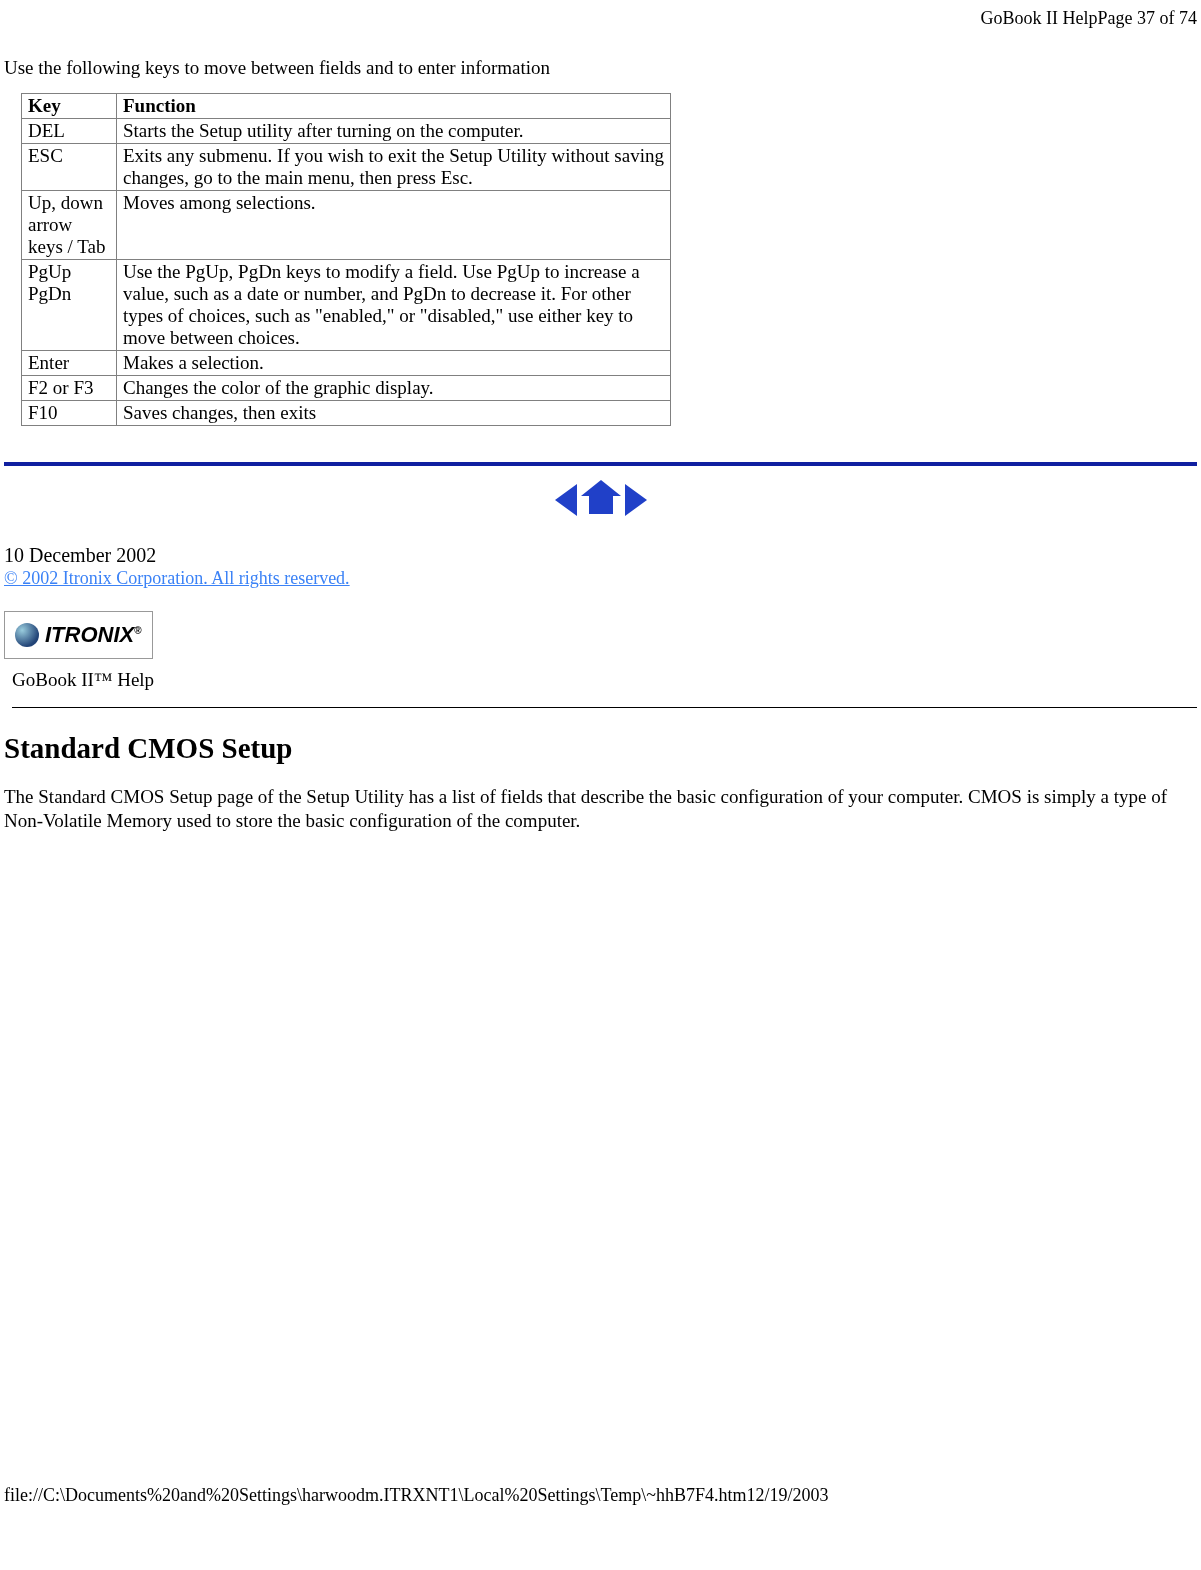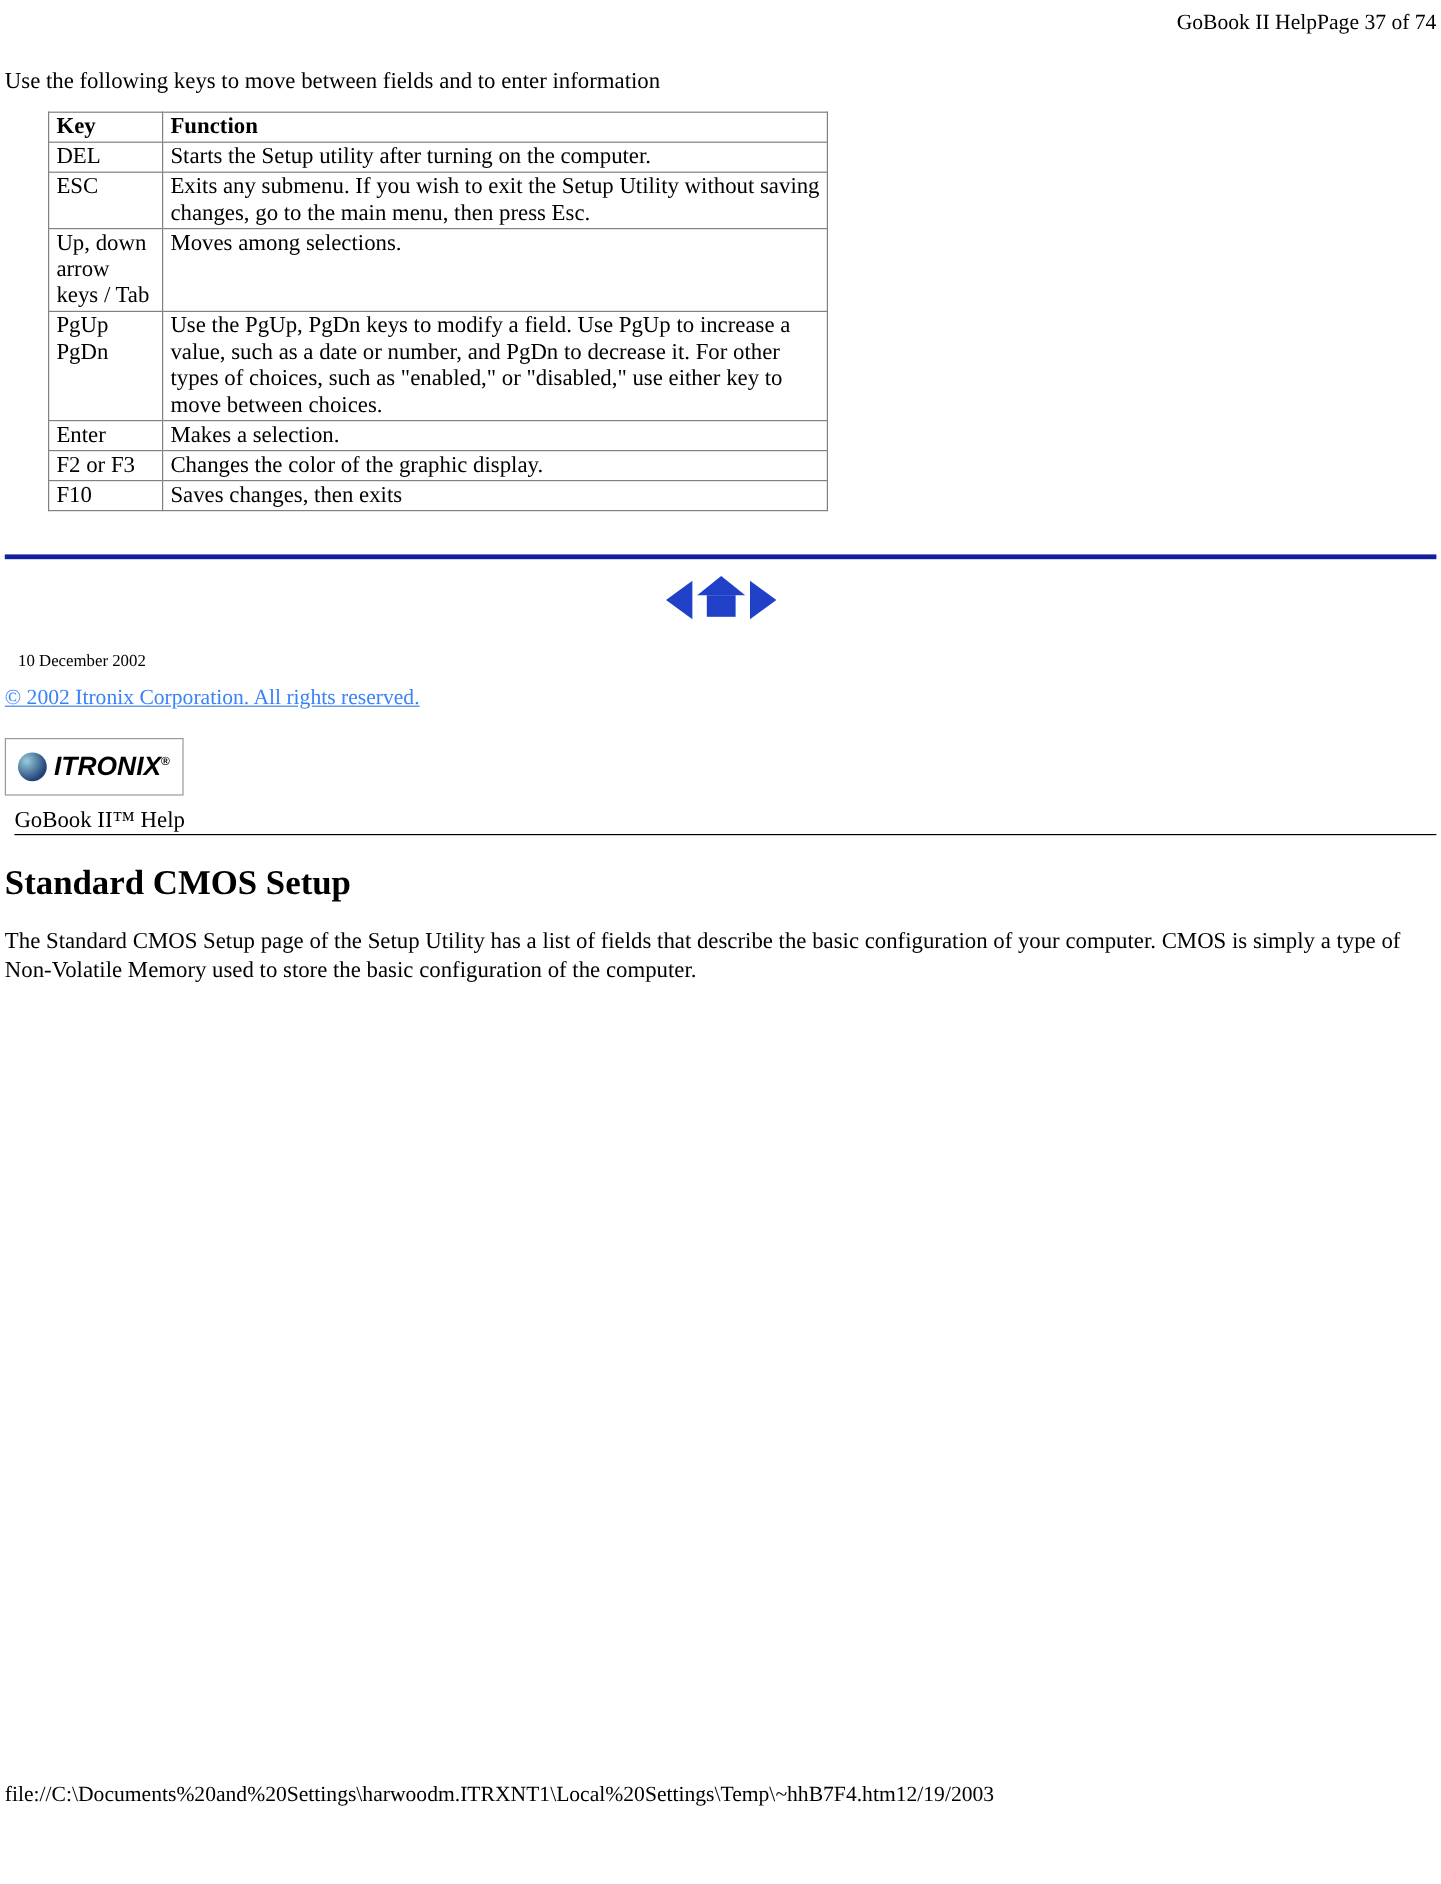--- a/index.html
+++ b/index.html
@@ -19,21 +19,21 @@
     }
     .header-row {
       display: flex;
       justify-content: flex-end;
       margin-bottom: 28px;
       font-size: 18px;
     }
     .intro { margin-bottom: 14px; }
     table.keytable {
       border-collapse: collapse;
-      margin-left: 36px;
+      margin-left: 17px;
       width: 650px;
       font-size: 19px;
     }
     table.keytable td, table.keytable th {
       border: 1.5px solid #808080;
       padding: 1px 6px 1px 6px;
       text-align: left;
       vertical-align: top;
       font-weight: normal;
     }
@@ -73,21 +73,21 @@
       position: absolute;
       top: -4px; left: -2px;
     }
     .homebtn .body {
       width: 24px; height: 18px;
       background: #2040c8;
       position: absolute;
       top: 12px; left: 6px;
     }
     .docnum { margin: 0; font-size: 18px; }
-    .docdate { margin: 11px; font-size: 14px; }
+    .docdate { margin: 0; font-size: 20px; }
     a.copyright {
       color: #3b82f6;
       text-decoration: underline;
       font-size: 18px;
     }
     .logo-row {
       margin-top: 22px;
       margin-bottom: 6px;
       display: flex;
       align-items: flex-end;
@@ -110,21 +110,21 @@
       font-family: Liberation Sans, sans-serif;
       font-weight: 900;
       font-style: italic;
       font-size: 22px;
       letter-spacing: 0px;
     }
     .help-label {
       margin-left: 8px;
       margin-top: 10px;
       border-bottom: 1px solid #000;
-      padding-bottom: 0;
+      padding-bottom: 16px;
       font-size: 19px;
     }
     h2.section {
       font-size: 29px;
       font-weight: bold;
       margin: 24px 0 20px 0;
     }
     .bodytext { font-size: 19px; line-height: 1.28; }
     .footer-row {
       position: absolute;

